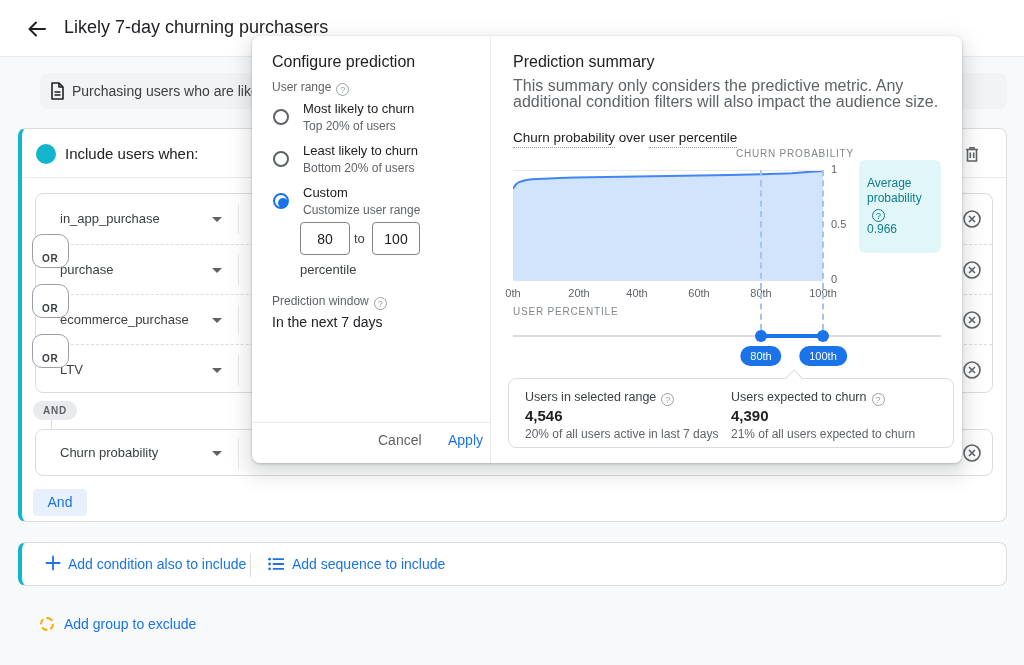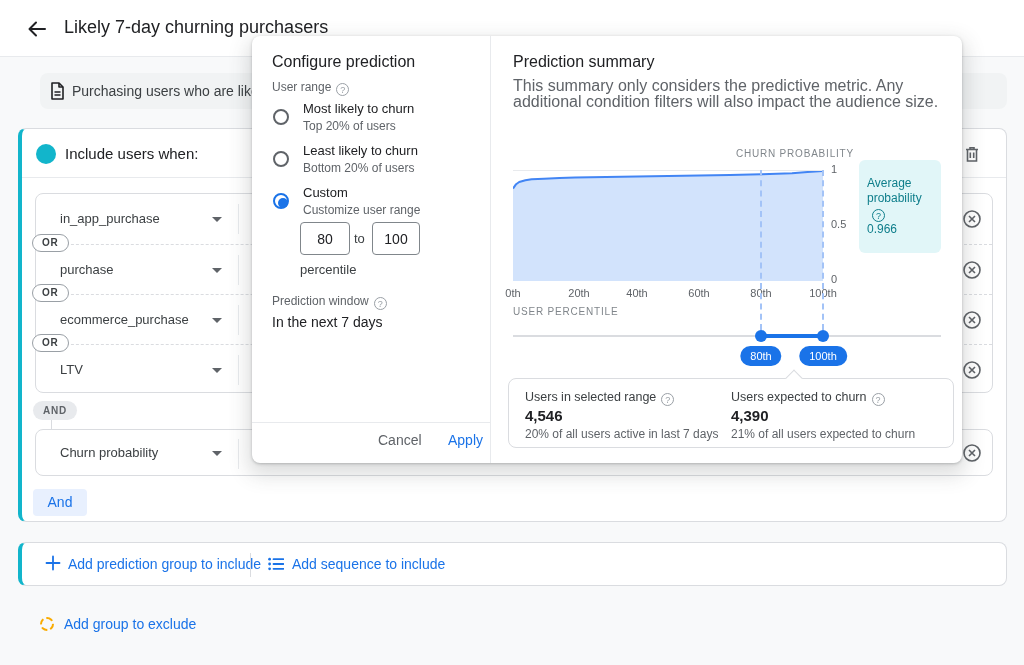--- a/index.html
+++ b/index.html
@@ -27,21 +27,21 @@
   .include-title { position:absolute; left:43px; top:16px; font-size:15px; font-weight:500; color:#202124; }
   .trash-btn { position:absolute; right:24px; top:15px; width:20px; height:20px; cursor:pointer; }
 
   .cond-card { position:absolute; left:13px; top:64px; width:958px; height:200px; border:1px solid #dadce0; border-radius:8px; background:#fff; }
   .cond-row { position:relative; height:50px; }
   .cond-row + .cond-row { border-top:1px dashed #dadce0; }
   .cond-label { position:absolute; left:24px; top:17px; font-size:13px; font-weight:500; color:#3c4043; }
   .caret { position:absolute; left:176px; top:23px; width:0; height:0; border-left:5px solid transparent; border-right:5px solid transparent; border-top:5px solid #5f6368; }
   .row-vdiv { position:absolute; left:202px; top:10px; height:30px; border-left:1px solid #e8eaed; }
   .remove-btn { position:absolute; right:10px; top:15px; width:20px; height:20px; cursor:pointer; }
-  .or-pill { position:absolute; left:10px; height:18px; padding:0 9px; background:#fff; border:1px solid #9aa0a6; border-radius:10px; font-size:10px; font-weight:700; letter-spacing:.8px; color:#3c4043; line-height:16px; z-index:1; }
+  .or-pill { position:absolute; left:10px; height:18px; padding:16px 9px; background:#fff; border:1px solid #9aa0a6; border-radius:10px; font-size:10px; font-weight:700; letter-spacing:.8px; color:#3c4043; line-height:16px; z-index:1; }
   .or-1 { top:105px; } .or-2 { top:155px; } .or-3 { top:205px; }
 
   .and-pill { position:absolute; left:11px; top:272px; height:19px; padding:0 10px; background:#e8eaed; border-radius:10px; font-size:10px; font-weight:700; letter-spacing:.8px; color:#5f6368; line-height:19px; }
   .and-connector { position:absolute; left:29px; top:291px; height:9px; border-left:1px solid #dadce0; }
 
   .churn-card { position:absolute; left:13px; top:300px; width:958px; height:47px; border:1px solid #dadce0; border-radius:8px; background:#fff; }
   .churn-card .cond-label { top:15px; } .churn-card .caret { top:21px; } .churn-card .row-vdiv { top:9px; } .churn-card .remove-btn { top:13px; }
 
   .and-btn { position:absolute; left:11px; top:360px; width:54px; height:27px; background:#e8f0fe; border-radius:4px; color:#1a73e8; font-size:14px; font-weight:500; text-align:center; line-height:27px; cursor:pointer; }
 
@@ -228,21 +228,21 @@
     <div class="and-btn">And</div>
   </div>
 
   <div class="card teal-edge add-card">
     <div class="add-row">
       <span class="plus-icon">
         <svg width="18" height="18" viewBox="0 0 18 18">
             <path d="M9 2.5 v13 M2.5 9 h13" stroke="#1a73e8" stroke-width="1.8" stroke-linecap="round"></path>
           </svg>
       </span>
-      <span class="link add-cond-link">Add prediction group to include</span>
+      <span class="link add-cond-link">Add condition also to include</span>
       <span class="add-vdiv"></span>
       <span class="seq-icon">
         <svg width="16" height="14" viewBox="0 0 16 14">
           <path d="M5.5 2.2 h10 M5.5 7 h10 M5.5 11.8 h10" stroke="#1a73e8" stroke-width="1.8" stroke-linecap="round"></path>
           <circle cx="1.6" cy="2.2" r="1.4" fill="#1a73e8"></circle>
             <circle cx="1.6" cy="7" r="1.4" fill="#1a73e8"></circle>
             <circle cx="1.6" cy="11.8" r="1.4" fill="#1a73e8"></circle>
         </svg>
       </span>
       <span class="link add-seq-link">Add sequence to include</span>
@@ -288,20 +288,23 @@
     <div class="dlg-footer-line"></div>
     <span class="dlg-btn btn-cancel">Cancel</span>
     <span class="dlg-btn btn-apply">Apply</span>
   </div>
 
   <div class="dlg-right">
     <div class="sum-title">Prediction summary</div>
     <div class="sum-desc">This summary only considers the predictive metric. Any additional condition filters will also impact the audience size.</div>
 
     <div class="chart-region">
+      <div class="chart-title">
+        <span class="dotted-u">Churn probability</span><span> over </span><span class="dotted-u">user percentile</span>
+      </div>
       <div class="axis-caps y-axis-title">CHURN PROBABILITY</div>
 
       <div class="plot">
         <div class="gridline-mid"></div>
         <svg width="310" height="110" viewBox="0 0 310 110" preserveAspectRatio="none">
           <polygon id="chart-area-fill" points="0.0,17.6 3.1,13.2 6.2,11.0 12.4,9.3 18.6,8.3 31.0,7.7 46.5,7.1 62.0,6.6 93.0,6.1 124.0,5.5 155.0,5.0 186.0,4.4 217.0,3.9 248.0,3.3 279.0,2.2 294.5,1.1 310.0,0.0 310,110 0,110" fill="#d2e3fc"></polygon>
           <polyline id="chart-line" points="0.0,17.6 3.1,13.2 6.2,11.0 12.4,9.3 18.6,8.3 31.0,7.7 46.5,7.1 62.0,6.6 93.0,6.1 124.0,5.5 155.0,5.0 186.0,4.4 217.0,3.9 248.0,3.3 279.0,2.2 294.5,1.1 310.0,0.0" fill="none" stroke="#4285f4" stroke-width="2" stroke-linejoin="round"></polyline>
         </svg>
       </div>
 

